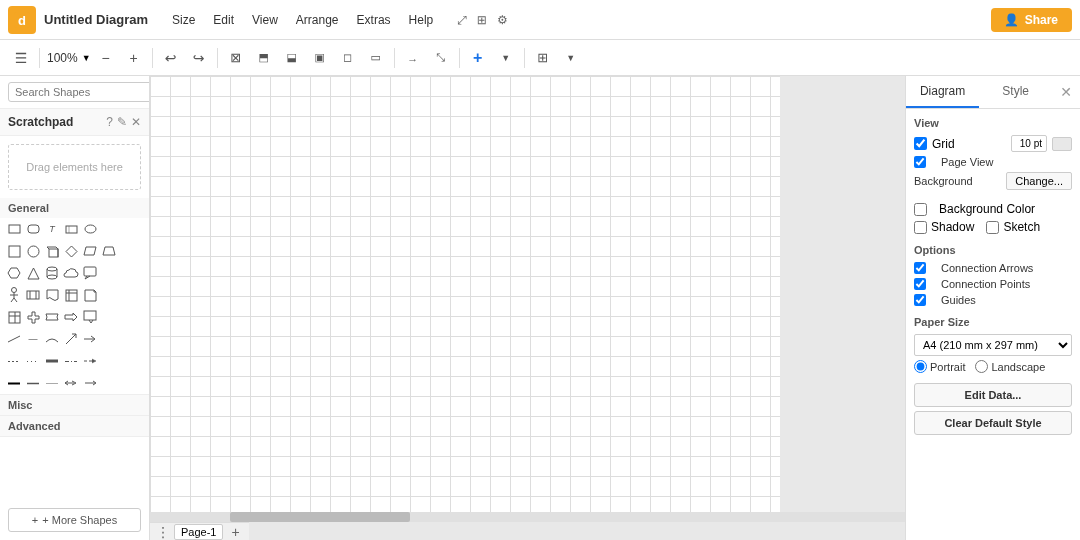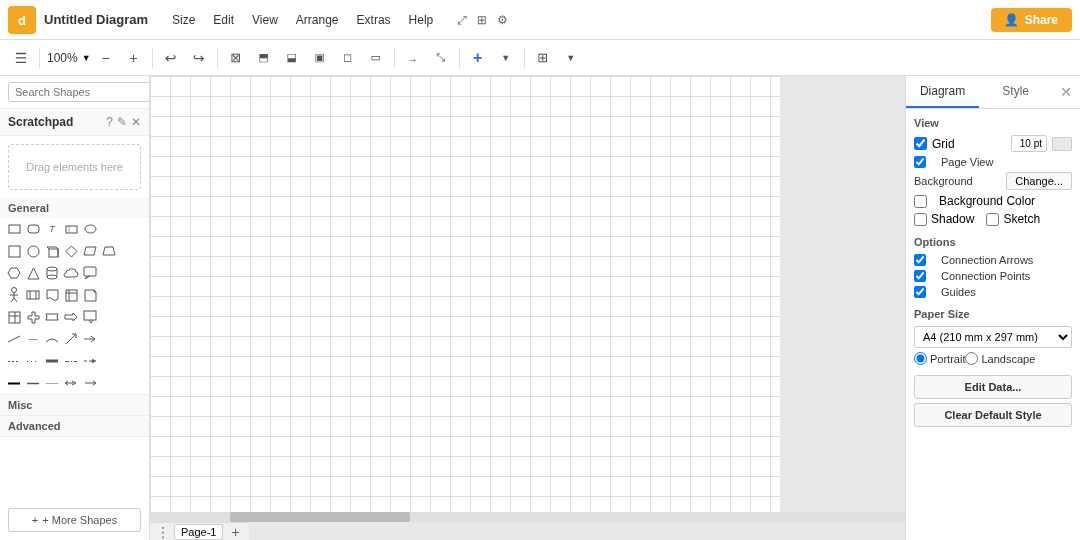--- a/index.html
+++ b/index.html
@@ -65,21 +65,21 @@
     .grid-row { display: flex; align-items: center; gap: 5px; }
     .grid-input { width: 40px; border: 1px solid #ccc; border-radius: 2px; padding: 2px 4px; font-size: 11px; text-align: right; }
     .grid-color { width: 24px; height: 16px; border: 1px solid #ccc; border-radius: 2px; background: #fff; }
     .bg-row { display: flex; align-items: center; gap: 8px; font-size: 11px; color: #333; }
     .change-btn { border: 1px solid #ccc; border-radius: 2px; padding: 2px 8px; background: #f8f8f8; font-size: 11px; cursor: pointer; }
     .shadow-row { display: flex; align-items: center; gap: 12px; }
 
     
     
     .paper-size-select { width: 100%; border: 1px solid #ccc; border-radius: 2px; padding: 3px 4px; font-size: 11px; background: #fff; }
-    .orientation-row { display: flex; align-items: center; margin-top: 4px; font-size: 11px; color: #333; }
+    .orientation-row { display: flex; align-items: center; gap: 10px; margin-top: 4px; font-size: 11px; color: #333; }
     .orientation-row label { display: flex; align-items: center; gap: 3px; }
 
     
     .full-btn { width: 100%; padding: 5px; border: 1px solid #ccc; border-radius: 3px; background: #f8f8f8; font-size: 11px; cursor: pointer; margin-bottom: 4px; color: #333; font-weight: bold; }
 
     
     .zoom-display { display: flex; align-items: center; gap: 2px; }
 
     
     #top-right-icons { display: flex; align-items: center; gap: 2px; padding: 0 4px; }
@@ -478,21 +478,21 @@
         <div class="grid-row" style="margin-bottom:4px;">
           <input type="checkbox" checked="" style="">
           <label>Grid</label>
           <input class="grid-input" type="text" value="10 pt" style="margin-left: auto; width: 36px; font-size: 10px;">
           <div class="grid-color" style="background:#e8e8e8;border:1px solid #ccc;width:20px;height:14px;border-radius:2px;"></div>
         </div>
         <div class="checkbox-row">
           <input type="checkbox" checked="" style="">
           <label>Page View</label>
         </div>
-        <div class="bg-row" style="margin-bottom:4px;margin-top:2px;">
+        <div class="bg-row" style="margin-bottom:12px;margin-top:2px;">
           <span>Background</span>
           <button class="change-btn" style="margin-left:auto;">
             <span>Change...</span>
           </button>
         </div>
         <div class="shadow-row" style="margin-bottom:4px;">
           <input type="checkbox" style="">
           <label>Background Color</label>
         </div>
         <div class="shadow-row">

